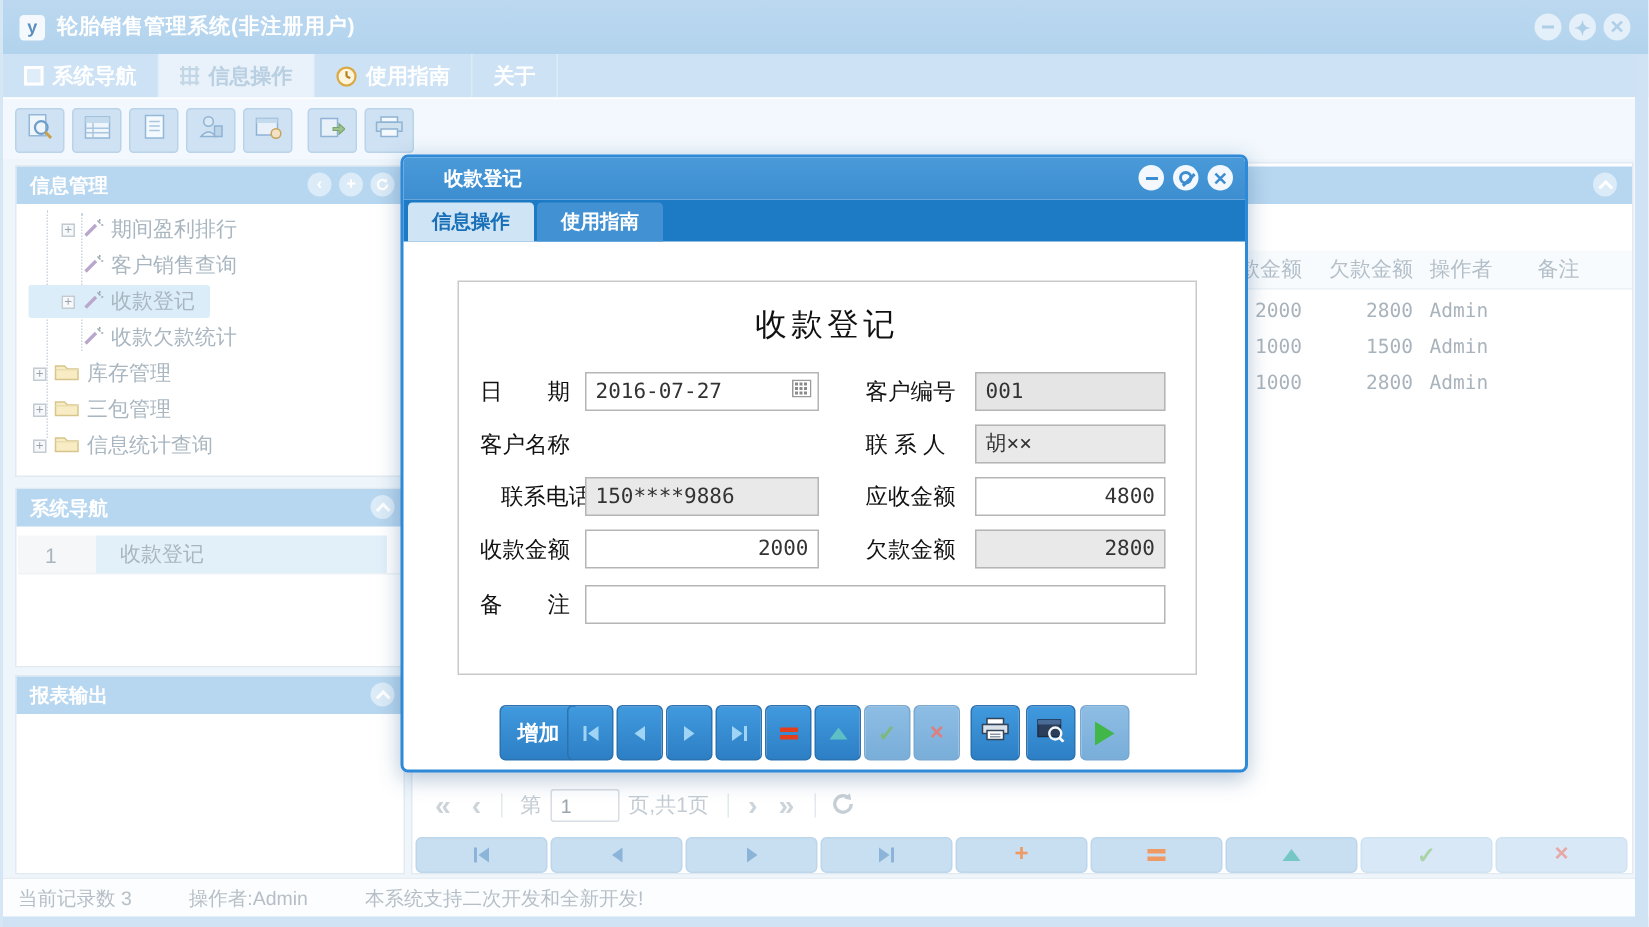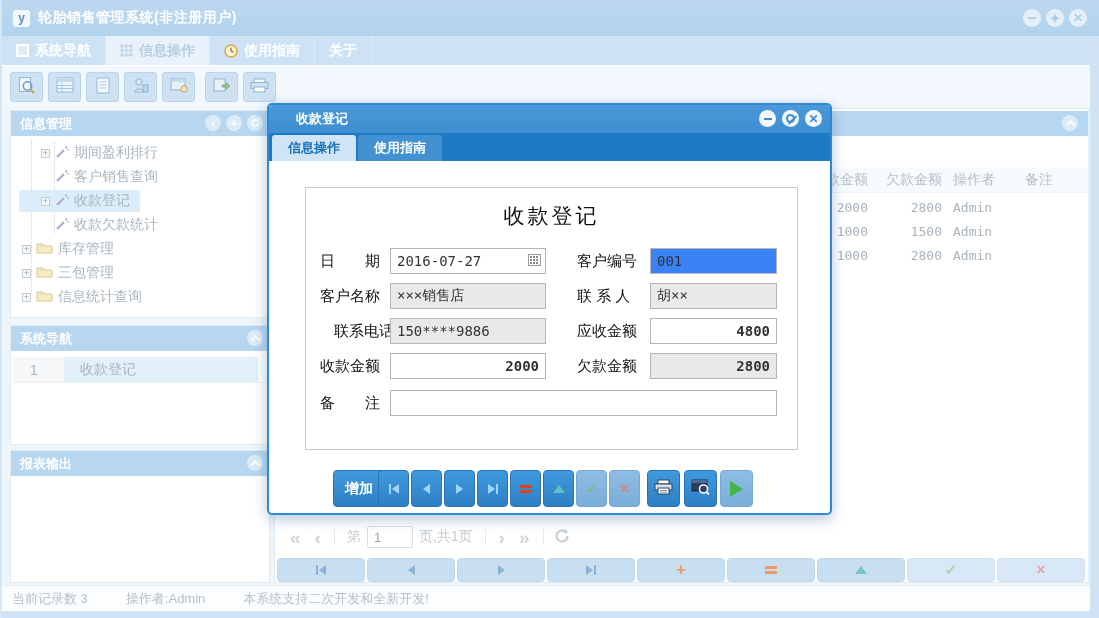--- a/index.html
+++ b/index.html
@@ -135,22 +135,22 @@
              background:#fff; border:1px solid #c9c9c9; }
   .fheading { position:absolute; left:0; right:0; top:14px; text-align:center;
               font-size:21px; color:#111; letter-spacing:3px; }
   .frow { position:absolute; height:26px; }
   .flabel { position:absolute; font-size:15px; color:#111; top:4px; white-space:pre; }
   .fld { position:absolute; height:26px; border:1px solid #b5b5b5; background:#fff;
          display:flex; align-items:center; }
   .fld input { border:none; outline:none; background:transparent; width:100%; height:100%;
                padding:0 6px; font-family:"DejaVu Sans Mono",monospace; font-size:14px; color:#333; }
   .fld.ro { background:#e9e9e9; }
-  .fld.hl { background:#3b82f6; }
-  .fld.num input { text-align:right;font-weight:bold; }
+  .fld.hl { background:#e5e5e5; }
+  .fld.num input { text-align:right; }
   .calico { flex:0 0 auto; margin-right:4px; }
 
   .mbar { position:absolute; left:0; top:365px; height:40px; width:100%; }
   .mbtn { position:absolute; top:0; height:37px; border-radius:4px;
           background:linear-gradient(#419ade,#2d7fc4); border:1px solid #2a72b2;
           display:flex; align-items:center; justify-content:center; }
   .mbtn.lite { background:linear-gradient(#8ebde4,#78aed9); border-color:#79a8d2; }
   .mbtn.addb { width:52px; color:#fff; font-weight:bold; font-size:14px; }
   .mbtn.sq { width:31px; }
   .mbtn.sq33 { width:33px; }
@@ -536,23 +536,20 @@
           </span>
         </div>
         <span class="flabel" style="left:271px">客户编号</span>
         <div class="fld hl" style="left:344px; width:127px;">
           <input value="001" style="">
         </div>
       </div>
 
       <div class="frow" style="top:95px; left:0; right:0;">
         <span class="flabel" style="left:14px">客户名称</span>
-        <div class="fld ro" style="left:84px; width:156px;">
-          <input value="×××销售店" style="">
-        </div>
         <span class="flabel" style="left:271px">联 系 人</span>
         <div class="fld ro" style="left:344px; width:127px;">
           <input value="胡××" style="">
         </div>
       </div>
 
       <div class="frow" style="top:130px; left:0; right:0;">
         <span class="flabel" style="left:28px">联系电话</span>
         <div class="fld ro" style="left:84px; width:156px;">
           <input value="150****9886" style="">

